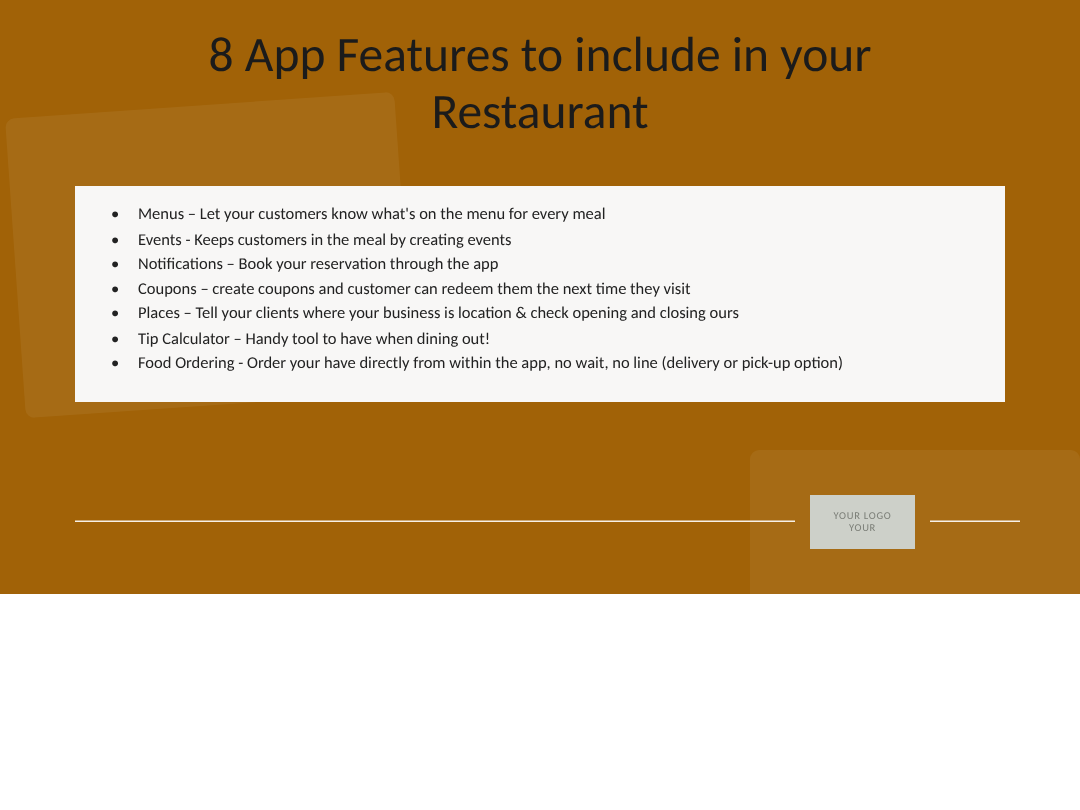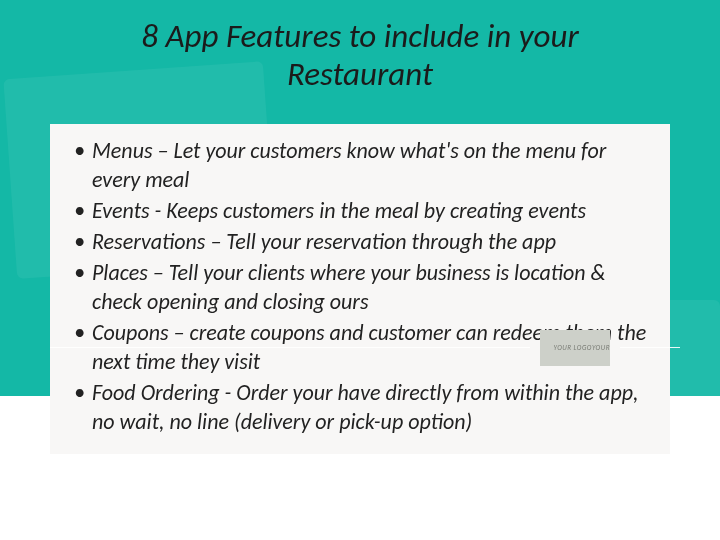--- a/index.html
+++ b/index.html
@@ -7,23 +7,22 @@
     padding: 0;
     width: 720px;
     height: 540px;
     overflow: hidden;
     font-family: Calibri, "Segoe UI", Arial, sans-serif;
   }
   .slide {
     position: relative;
     width: 720px;
     height: 396px;
-    background: #14b8a6;
+    background: #a16207;
     box-sizing: border-box;
-    font-style: italic;
   }
   
   .bg-shape {
     position: absolute;
     background: rgba(255,255,255,0.06);
     border-radius: 6px;
   }
   .bg-shape.a { left: 10px; top: 70px; width: 260px; height: 200px; transform: rotate(-4deg); }
   .bg-shape.b { left: 40px; top: 420px; width: 300px; height: 120px; transform: rotate(2deg); }
   .bg-shape.c { right: 0px; top: 300px; width: 220px; height: 240px; }
@@ -42,21 +41,21 @@
   .content-panel {
     position: absolute;
     z-index: 2;
     left: 50px;
     top: 124px;
     width: 620px;
     background: #f8f7f6;
     padding: 12px 18px 16px 18px;
     box-sizing: border-box;
     color: #222;
-    font-size: 22px;
+    font-size: 11px;
     line-height: 1.32;
   }
   .content-panel ul {
     margin: 0;
     padding-left: 20px;
     list-style: none;
   }
   .content-panel li {
     position: relative;
     padding-left: 4px;
@@ -85,23 +84,23 @@
     z-index: 2;
     bottom: 30px;
     right: 110px;
     width: 70px;
     height: 36px;
     background: #cdd0c9;
     color: #7a7d76;
     font-size: 7px;
     letter-spacing: 0.5px;
     display: flex;
-    flex-direction: row;
+    flex-direction: column;
     align-items: center;
-    justify-content: flex-end;
+    justify-content: center;
     text-align: center;
     line-height: 1.2;
   }
 </style>
 </head>
 <body>
 
 <div class="slide">
 
   <div class="bg-shape a"></div>
@@ -110,23 +109,24 @@
 
   <div class="title">
     <span>8 App Features to include in your</span><br>
     <span>Restaurant</span>
   </div>
 
   <div class="content-panel">
     <ul>
       <li><span>Menus – Let your customers know what's on the menu for every meal</span></li>
       <li><span>Events - Keeps customers in the meal by creating events</span></li>
-      <li><span>Reservations – Tell your reservation through the app</span></li>
+      <li><span>Notifications – Book your reservation through the app</span></li>
+      <li><span>Coupons – create coupons and customer can redeem them the next time they visit</span></li>
       <li><span>Places – Tell your clients where your business is location &amp; check opening and closing ours</span></li>
-      <li><span>Coupons – create coupons and customer can redeem them the next time they visit</span></li>
+      <li><span>Tip Calculator – Handy tool to have when dining out!</span></li>
       <li><span>Food Ordering -  Order your have directly from within the app, no wait, no line (delivery or pick-up option)</span></li>
     </ul>
   </div>
 
   <div class="footer-line left"></div>
   <div class="footer-badge">
     <span>YOUR LOGO</span>
     <span>YOUR</span>
   </div>
   <div class="footer-line right"></div>

